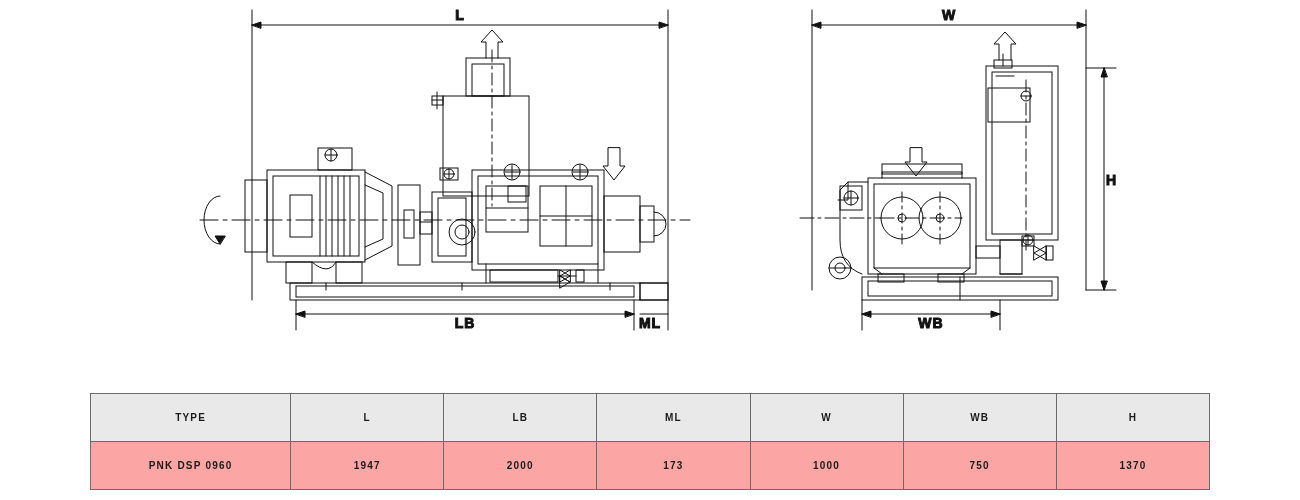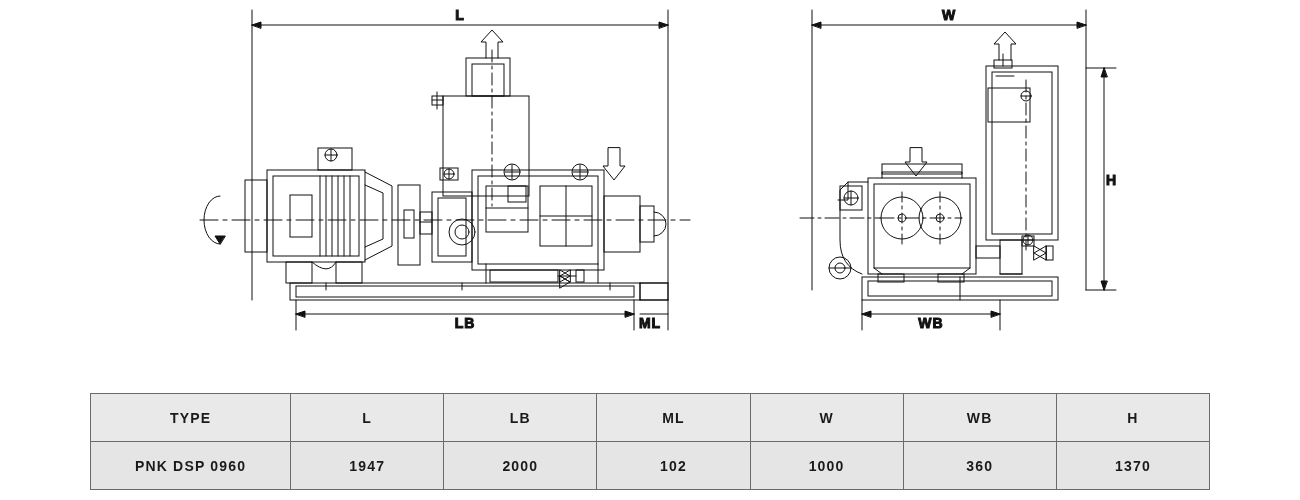--- a/index.html
+++ b/index.html
@@ -21,29 +21,29 @@
   #spec-table {
     position: absolute;
     left: 90px;
     top: 393px;
     width: 1120px;
     border-collapse: collapse;
   }
   #spec-table th, #spec-table td {
     border: 1px solid #6b6b6b;
     text-align: center;
-    font-size: 14px;
+    font-size: 10px;
     color: #1a1a1a;
     letter-spacing: 1.2px;
     font-weight: bold;
     height: 48px;
     padding: 0;
   }
   #spec-table thead th { background: #e9e9e9; }
-  #spec-table tbody td { background: #e5e5e5; }
+  #spec-table tbody td { background: #fca5a5; }
   #spec-table col.c-type { width: 200px; }
   #spec-table col.c-val  { width: 153px; }
   .dim-label {
     font-size: 14px;
     font-weight: bold;
     letter-spacing: 1px;
     fill: #111;
   }
   svg { display: block; }
 </style>
@@ -303,19 +303,19 @@
       <th>W</th>
       <th>WB</th>
       <th>H</th>
     </tr>
   </thead>
   <tbody>
     <tr>
       <td>PNK  DSP  0960</td>
       <td>1947</td>
       <td>2000</td>
-      <td>102</td>
+      <td>173</td>
       <td>1000</td>
-      <td>360</td>
+      <td>750</td>
       <td>1370</td>
     </tr>
   </tbody>
 </table>
 
 </body></html>

